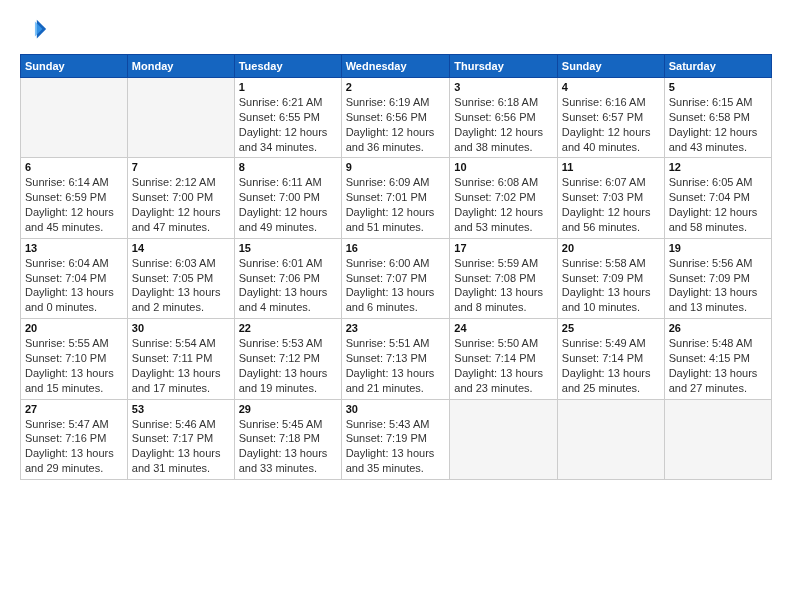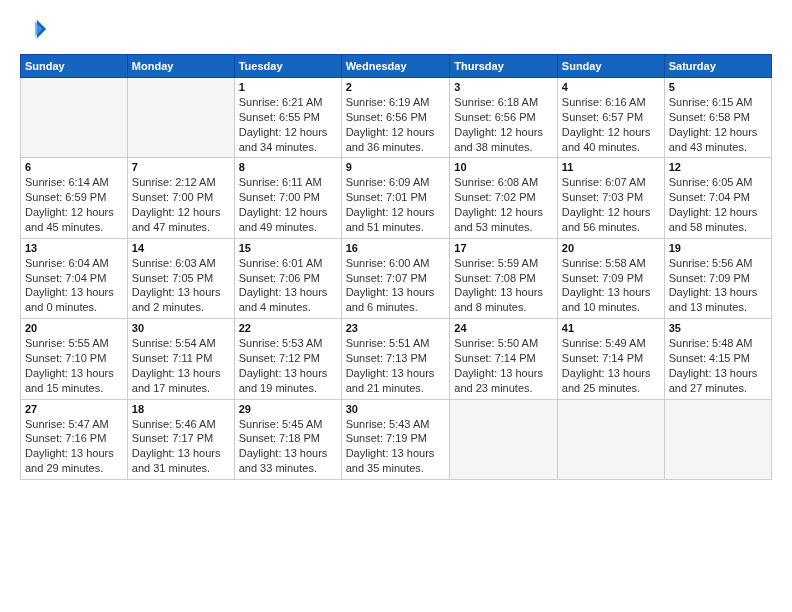--- a/index.html
+++ b/index.html
@@ -270,41 +270,41 @@
 Sunset: 7:13 PM
 Daylight: 13 hours and 21 minutes.</div>
           </td>
           <td>
             <div class="day-num">24</div>
             <div class="day-info">Sunrise: 5:50 AM
 Sunset: 7:14 PM
 Daylight: 13 hours and 23 minutes.</div>
           </td>
           <td>
-            <div class="day-num">41</div>
+            <div class="day-num">25</div>
             <div class="day-info">Sunrise: 5:49 AM
 Sunset: 7:14 PM
 Daylight: 13 hours and 25 minutes.</div>
           </td>
           <td>
-            <div class="day-num">35</div>
+            <div class="day-num">26</div>
             <div class="day-info">Sunrise: 5:48 AM
 Sunset: 4:15 PM
 Daylight: 13 hours and 27 minutes.</div>
           </td>
         </tr>
         <tr>
           <td>
             <div class="day-num">27</div>
             <div class="day-info">Sunrise: 5:47 AM
 Sunset: 7:16 PM
 Daylight: 13 hours and 29 minutes.</div>
           </td>
           <td>
-            <div class="day-num">18</div>
+            <div class="day-num">53</div>
             <div class="day-info">Sunrise: 5:46 AM
 Sunset: 7:17 PM
 Daylight: 13 hours and 31 minutes.</div>
           </td>
           <td>
             <div class="day-num">29</div>
             <div class="day-info">Sunrise: 5:45 AM
 Sunset: 7:18 PM
 Daylight: 13 hours and 33 minutes.</div>
           </td>

